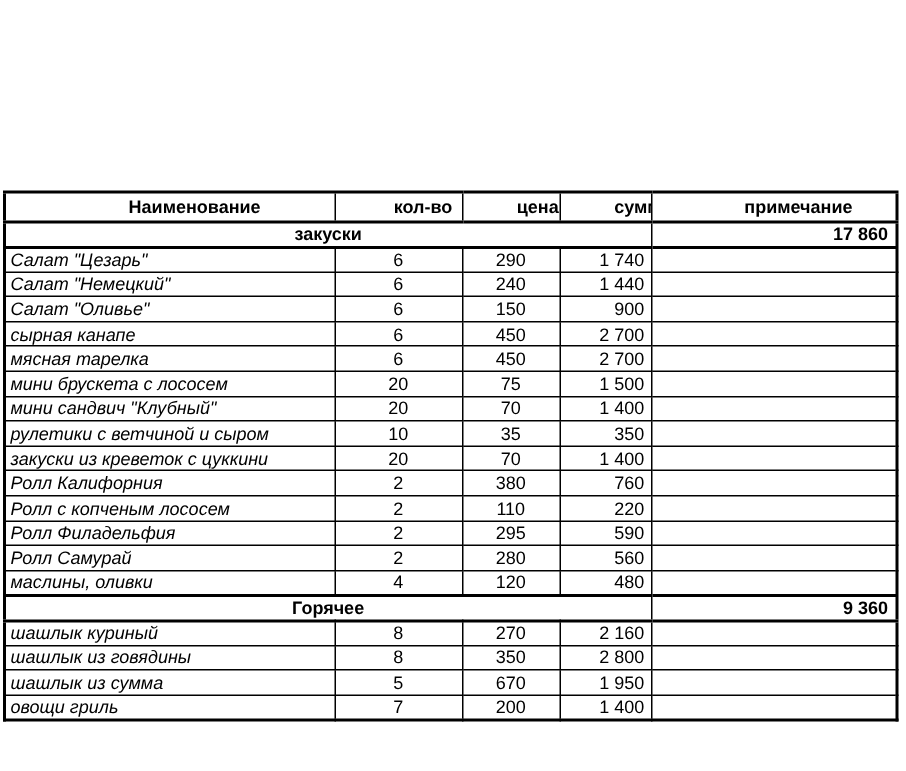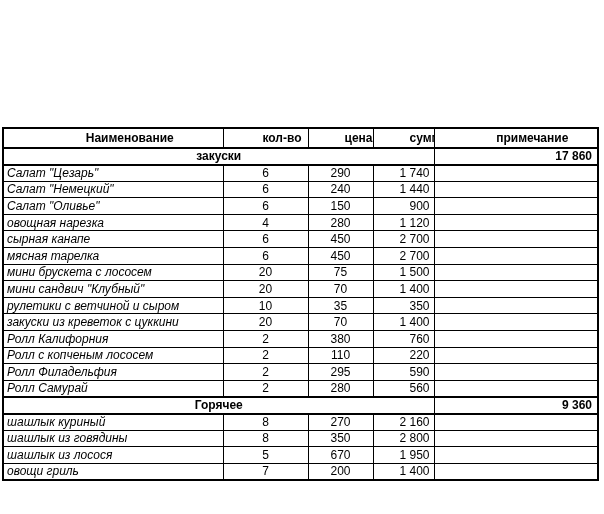--- a/index.html
+++ b/index.html
@@ -97,27 +97,20 @@
           <td class="c-note"></td>
         </tr>
         <tr>
           <td class="c-name">Салат "Оливье"</td>
           <td class="c-qty">6</td>
           <td class="c-price">150</td>
           <td class="c-sum">900</td>
           <td class="c-note"></td>
         </tr>
         <tr>
-          <td class="c-name">овощная нарезка</td>
-          <td class="c-qty">4</td>
-          <td class="c-price">280</td>
-          <td class="c-sum">1 120</td>
-          <td class="c-note"></td>
-        </tr>
-        <tr>
           <td class="c-name">сырная канапе</td>
           <td class="c-qty">6</td>
           <td class="c-price">450</td>
           <td class="c-sum">2 700</td>
           <td class="c-note"></td>
         </tr>
         <tr>
           <td class="c-name">мясная тарелка</td>
           <td class="c-qty">6</td>
           <td class="c-price">450</td>
@@ -173,40 +166,47 @@
           <td class="c-sum">590</td>
           <td class="c-note"></td>
         </tr>
         <tr>
           <td class="c-name">Ролл Самурай</td>
           <td class="c-qty">2</td>
           <td class="c-price">280</td>
           <td class="c-sum">560</td>
           <td class="c-note"></td>
         </tr>
+        <tr>
+          <td class="c-name">маслины, оливки</td>
+          <td class="c-qty">4</td>
+          <td class="c-price">120</td>
+          <td class="c-sum">480</td>
+          <td class="c-note"></td>
+        </tr>
         <tr class="section-row">
           <td colspan="4" class="section-label">Горячее</td>
           <td class="section-total">9 360</td>
         </tr>
         <tr>
           <td class="c-name">шашлык куриный</td>
           <td class="c-qty">8</td>
           <td class="c-price">270</td>
           <td class="c-sum">2 160</td>
           <td class="c-note"></td>
         </tr>
         <tr>
           <td class="c-name">шашлык из говядины</td>
           <td class="c-qty">8</td>
           <td class="c-price">350</td>
           <td class="c-sum">2 800</td>
           <td class="c-note"></td>
         </tr>
         <tr>
-          <td class="c-name">шашлык из лосося</td>
+          <td class="c-name">шашлык из сумма</td>
           <td class="c-qty">5</td>
           <td class="c-price">670</td>
           <td class="c-sum">1 950</td>
           <td class="c-note"></td>
         </tr>
         <tr>
           <td class="c-name">овощи гриль</td>
           <td class="c-qty">7</td>
           <td class="c-price">200</td>
           <td class="c-sum">1 400</td>

